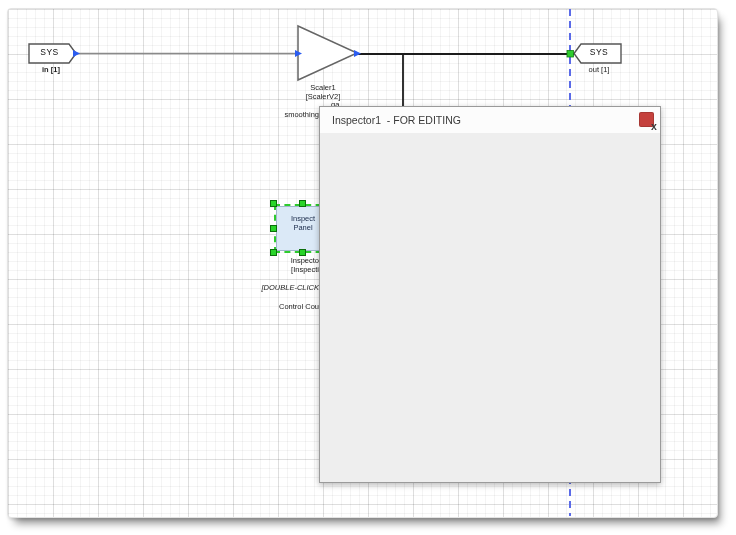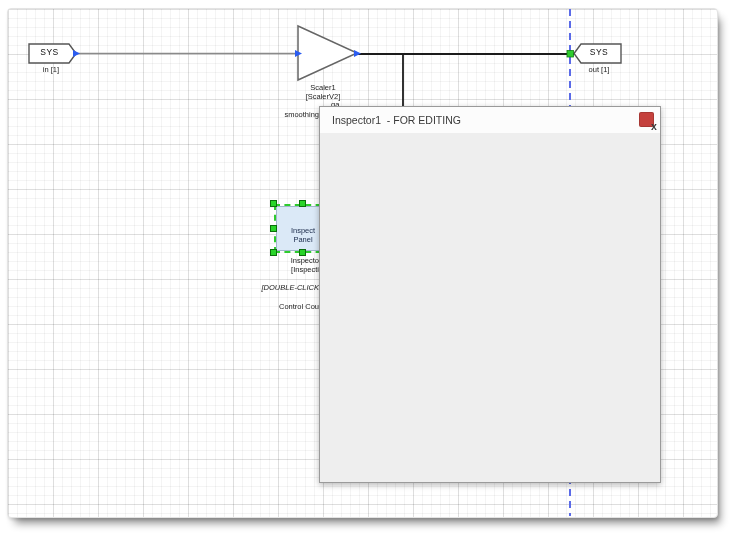--- a/index.html
+++ b/index.html
@@ -22,21 +22,21 @@
   .canvas svg{position:absolute;left:0;top:0;z-index:1;}
   .lbl{position:absolute;z-index:2;color:#1c1c1c;font-size:7.5px;line-height:9px;white-space:nowrap;}
   .c{text-align:center;} .r{text-align:right;}
   .sysname{font-size:8.5px;color:#111;letter-spacing:0.5px;}
   
   .sel{position:absolute;left:266px;top:195px;width:58px;height:49px;z-index:2;
     border:2px dashed #2ecc2e;box-sizing:border-box;}
   .sel-fill{position:absolute;left:0px;top:0px;right:0px;bottom:0px;
     background:#dbe9f7;border:1px solid #a3b6cc;}
   .hdl{position:absolute;width:7px;height:7px;background:#29d429;border:1px solid #0c6e0c;box-sizing:border-box;z-index:3;}
-  .sel-txt{position:absolute;left:0;width:100%;text-align:center;color:#1a2a4a;font-size:7.5px;line-height:9px;z-index:2;margin-top:12px;}
+  .sel-txt{position:absolute;left:0;width:100%;text-align:center;color:#1a2a4a;font-size:7.5px;line-height:9px;z-index:2;}
   
   .win{position:absolute;left:311px;top:97px;width:342px;height:377px;z-index:10;
     background:#ededed;border:1px solid #9a9a9a;
     box-shadow:0 2px 6px rgba(0,0,0,0.28);box-sizing:border-box;}
   .win-title{position:relative;height:26px;background:#fcfcfc;border-bottom:1px solid #d8d8d8;}
   .win-title span{position:absolute;left:12px;top:7px;font-size:10.5px;color:#3a3a3a;white-space:pre;}
   .win-close{position:absolute;right:6px;top:5px;width:15px;height:15px;background:#c5413d;
     border-radius:2px;color:#fff;font-size:8px;line-height:15px;text-align:center;
     font-weight:bold;cursor:pointer;box-shadow:inset 0 0 0 1px rgba(0,0,0,0.15);}
   .win-body{position:absolute;left:0;top:26px;right:0;bottom:0;background:#eeeeee;}
@@ -61,21 +61,21 @@
 
       <path d="M566 44.5 L573 35 L613 35 L613 54 L573 54 Z" fill="#ffffff" stroke="#555" stroke-width="1.4"></path>
 
       <path d="M65 41 L72 44.5 L65 48 Z" fill="#2b5cf0"></path>
       <path d="M287 41 L294 44.5 L287 48 Z" fill="#2b5cf0"></path>
       <path d="M346 41 L353 44.5 L346 48 Z" fill="#2b5cf0"></path>
       <rect x="559" y="41.5" width="6.5" height="6.5" fill="#2ecc2e" stroke="#158015" stroke-width="0.8"></rect>
     </svg>
 
     <div class="lbl c sysname" style="left:21px;top:38.5px;width:41px;">SYS</div>
-    <div class="lbl c" style="left:20px;top:56px;width:46px;">in [1]</div>
+    <div class="lbl c" style="left:20px;top:56px;width:46px;font-weight:bold;">in [1]</div>
 
     <div class="lbl c" style="left:270px;top:74px;width:90px;">Scaler1</div>
     <div class="lbl c" style="left:270px;top:83px;width:90px;">[ScalerV2]</div>
     <div class="lbl" style="left:297px;top:91px;padding-left:26px;">ga</div>
     <div class="lbl r" style="left:230px;top:101px;width:81px;">smoothing</div>
 
     <div class="lbl c sysname" style="left:571px;top:38.5px;width:40px;">SYS</div>
     <div class="lbl c" style="left:567px;top:56px;width:48px;">out [1]</div>
 
     <div class="sel">

